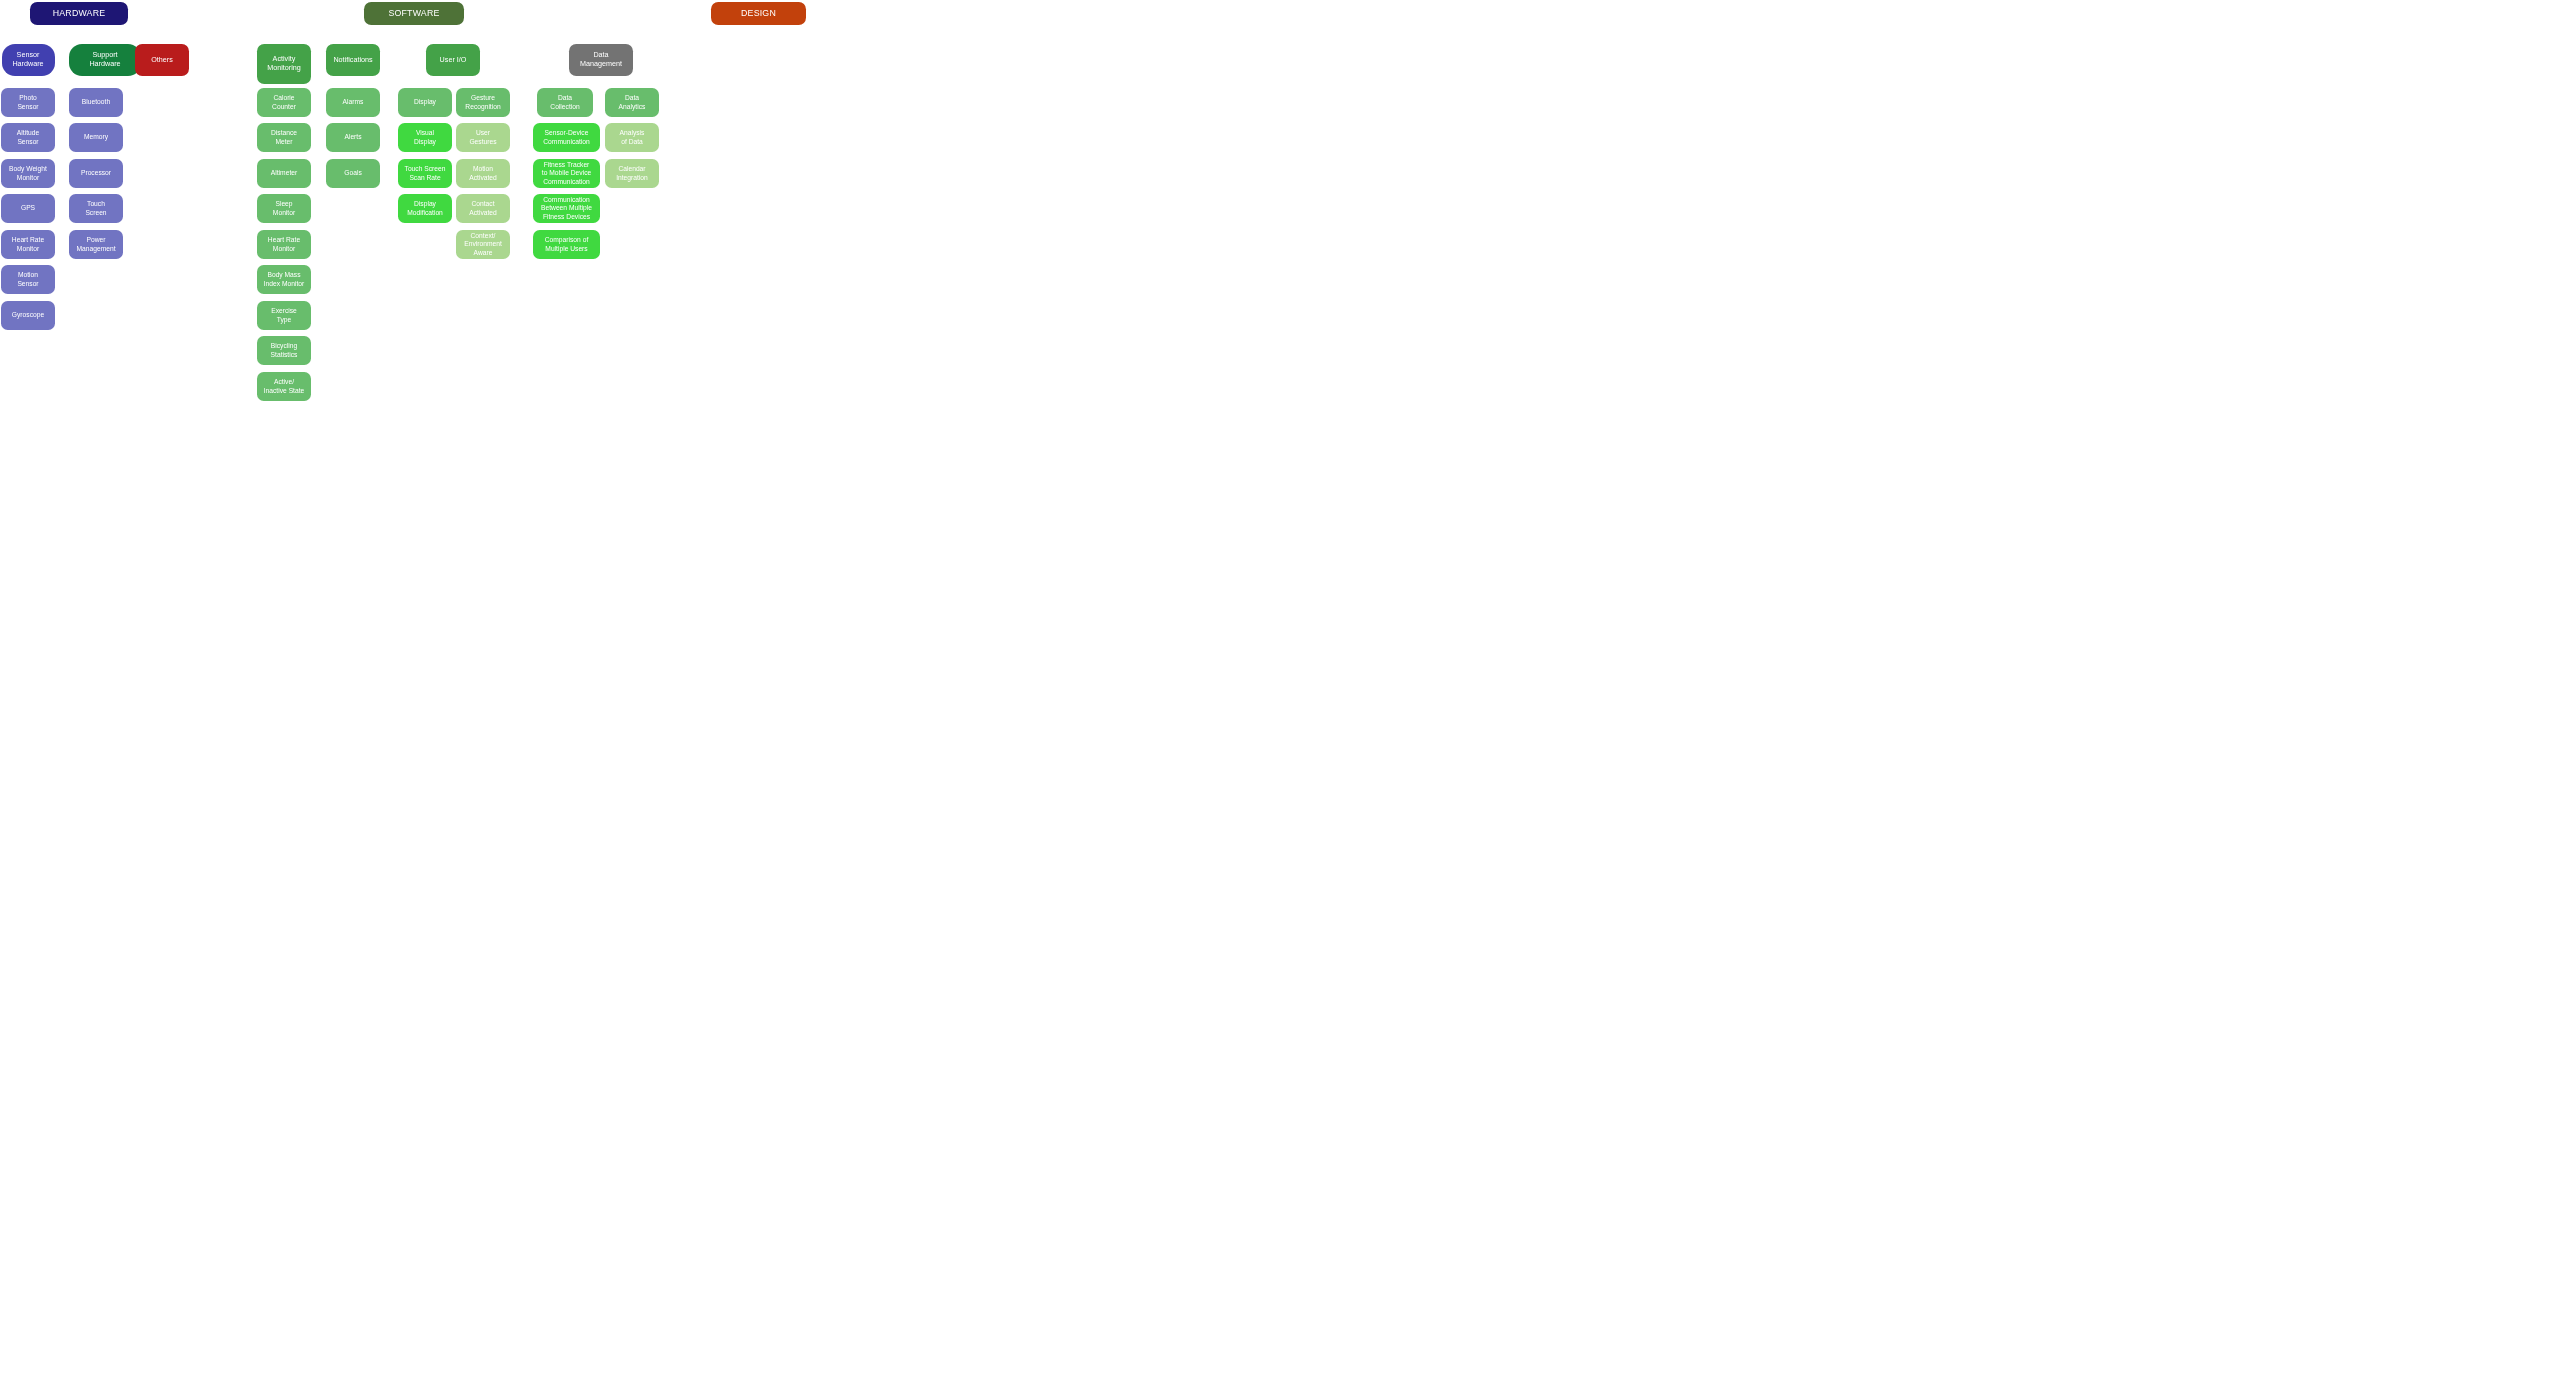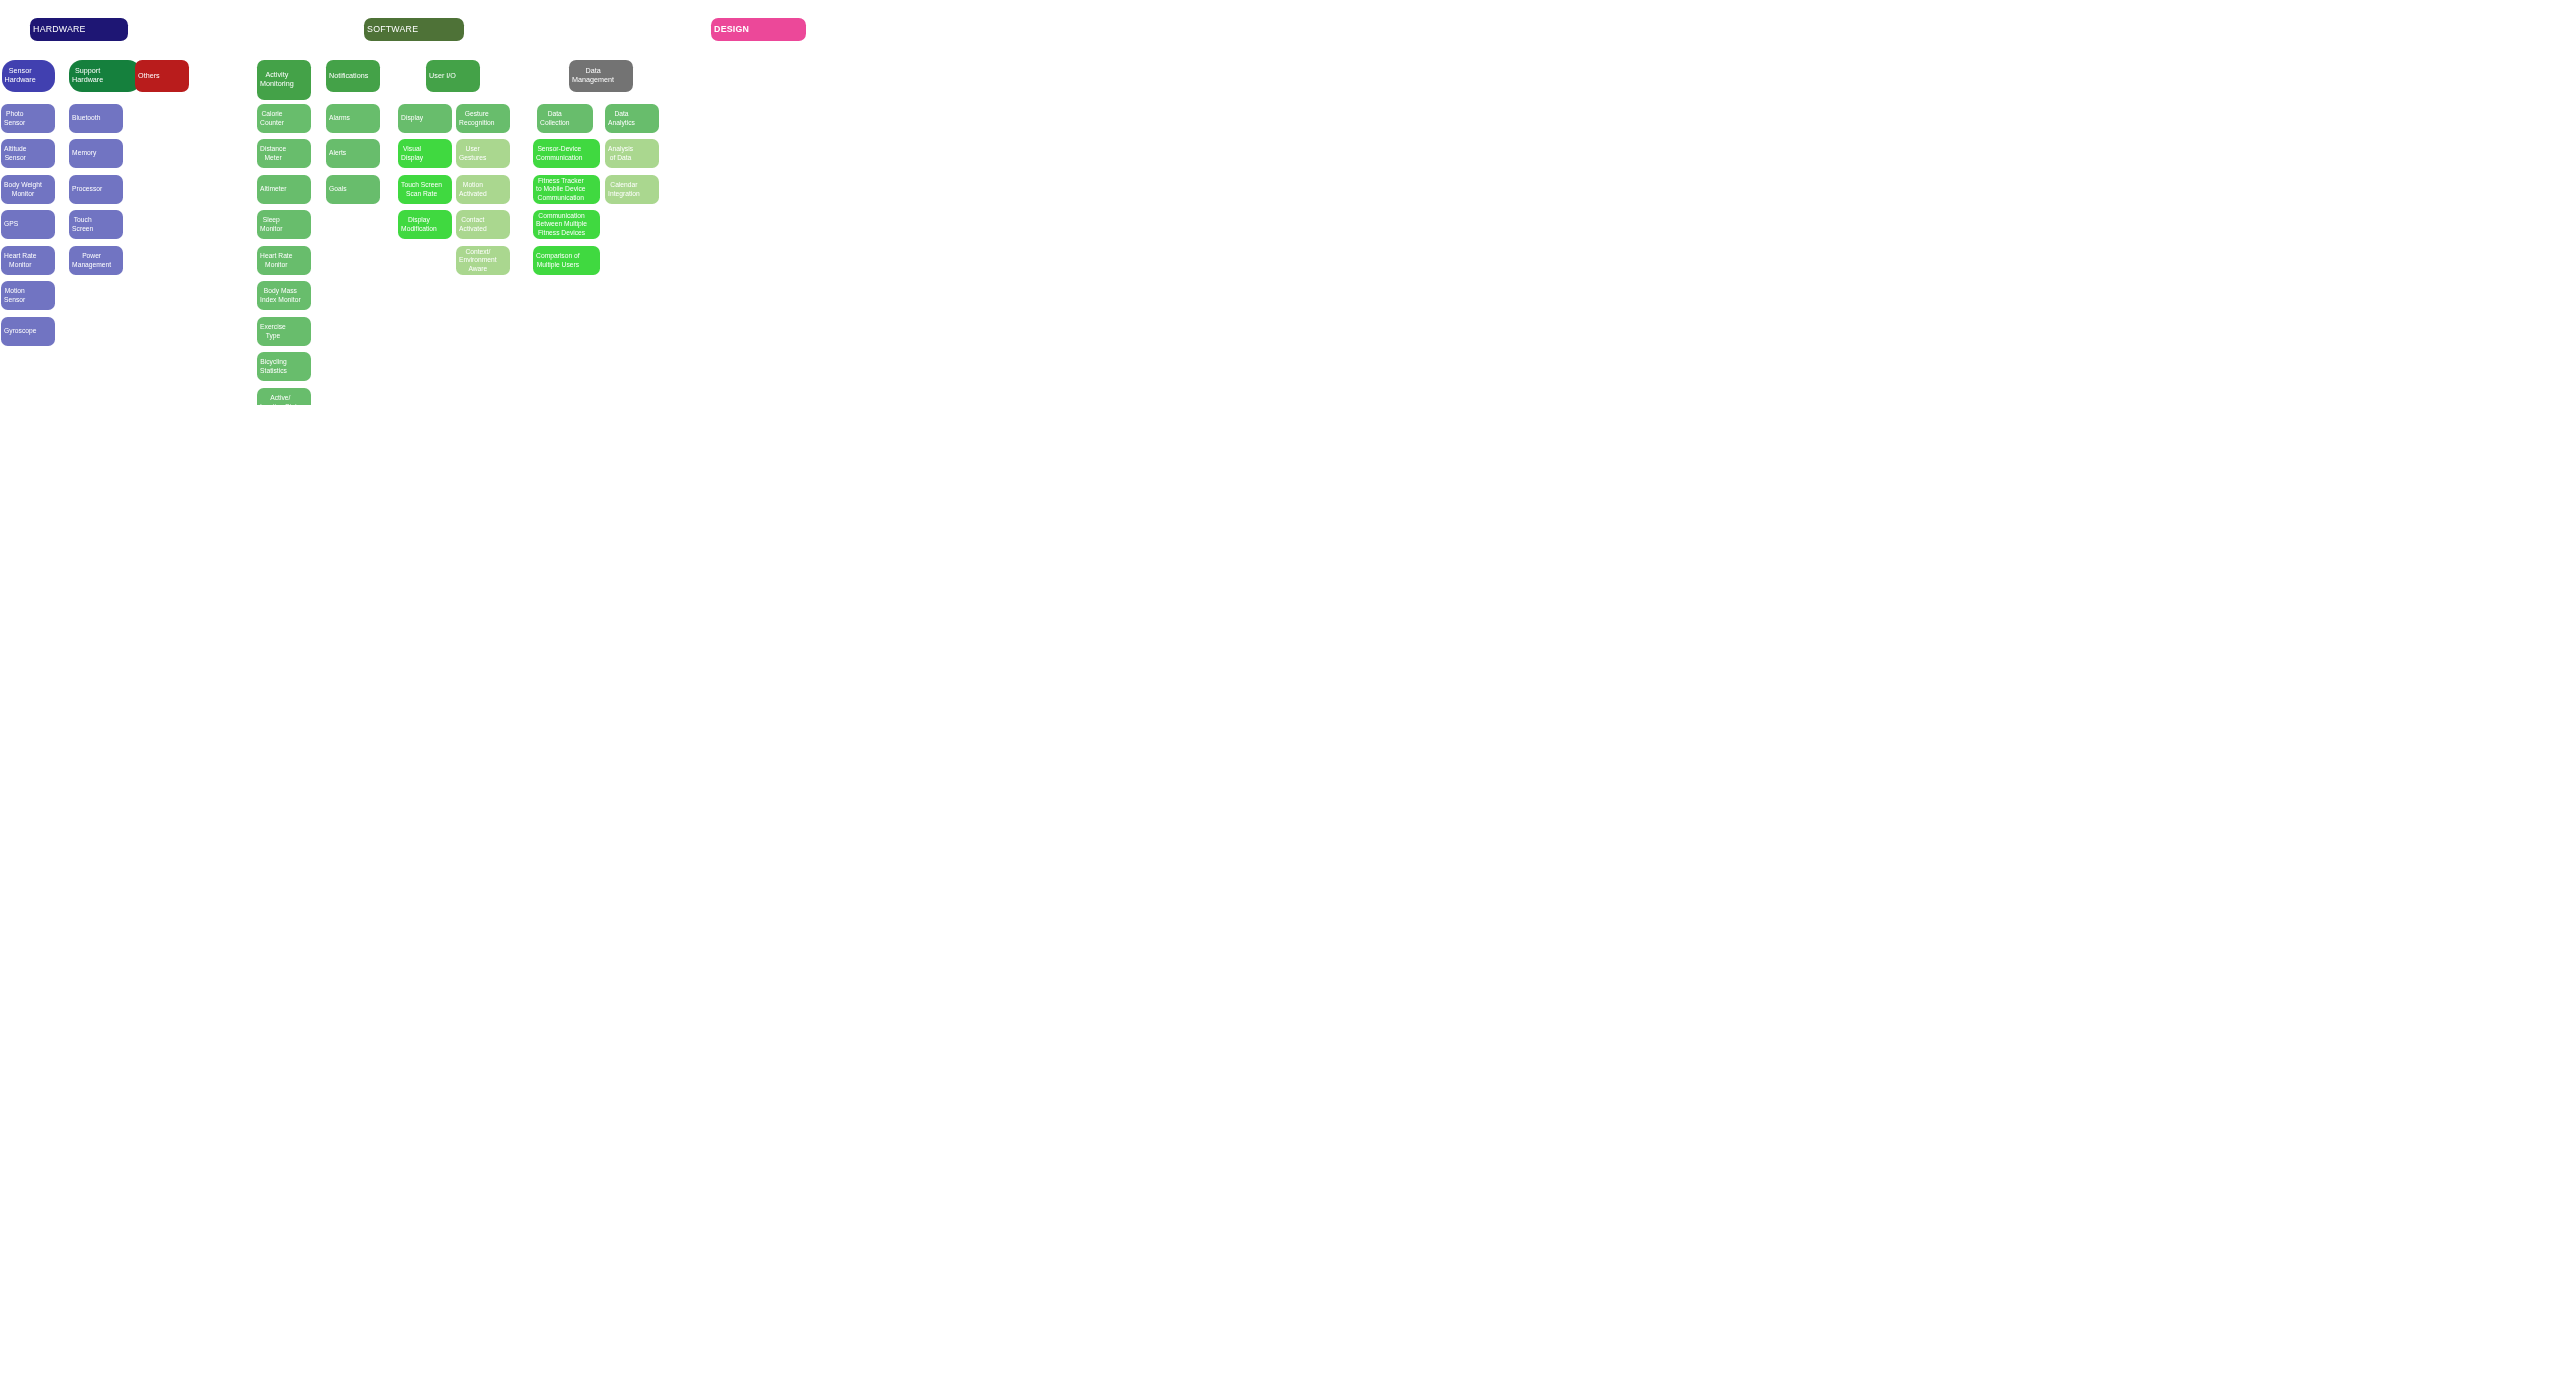--- a/index.html
+++ b/index.html
@@ -10,27 +10,26 @@
     background:#ffffff;
     font-family:"Liberation Sans", sans-serif;
     overflow:hidden;
   }
   .b{
     position:absolute;
     border-radius:6.7px;
     color:#ffffff;
     display:flex;
     align-items:center;
-    justify-content:flex-start;
+    justify-content:center;
     text-align:center;
     font-size:6.7px;
     line-height:1.2;
     box-sizing:border-box;
     padding:1px 3.1px;
-    margin-top:16px;
   }
   .b span{white-space:pre-line;display:block;}
   .hdr{
     border-radius:7.2px;
     font-size:8.8px;
     letter-spacing:0.2px;
   }
   .lvl2{
     border-radius:7.2px;
     font-size:7.2px;
@@ -40,21 +39,21 @@
 <body>
 
 <div class="canvas">
 
   <div class="b hdr" style="left: 30px; top: 2.1px; width: 98px; height: 23px; background-color: rgb(30, 22, 116);">
       <span>HARDWARE</span>
     </div>
   <div class="b hdr" style="left: 364px; top: 2.1px; width: 100px; height: 23px; background-color: rgb(78, 114, 55);">
       <span>SOFTWARE</span>
     </div>
-  <div class="b hdr" style="left: 711px; top: 2.1px; width: 95px; height: 23px; background-color: #ec4899; font-weight: bold;">
+  <div class="b hdr" style="left: 711px; top: 2.1px; width: 95px; height: 23px; background-color: #c2410c;">
       <span>DESIGN</span>
     </div>
 
   <div class="b lvl2" style="left: 1.5px; top: 44px; width: 53px; height: 32px; background-color: rgb(65, 64, 176); border-radius: 13px;">
       <span>Sensor
 Hardware</span>
     </div>
   <div class="b lvl2" style="left: 69px; top: 44px; width: 72px; height: 32px; background-color: #15803d; border-radius: 13px;">
       <span>Support
 Hardware</span>

